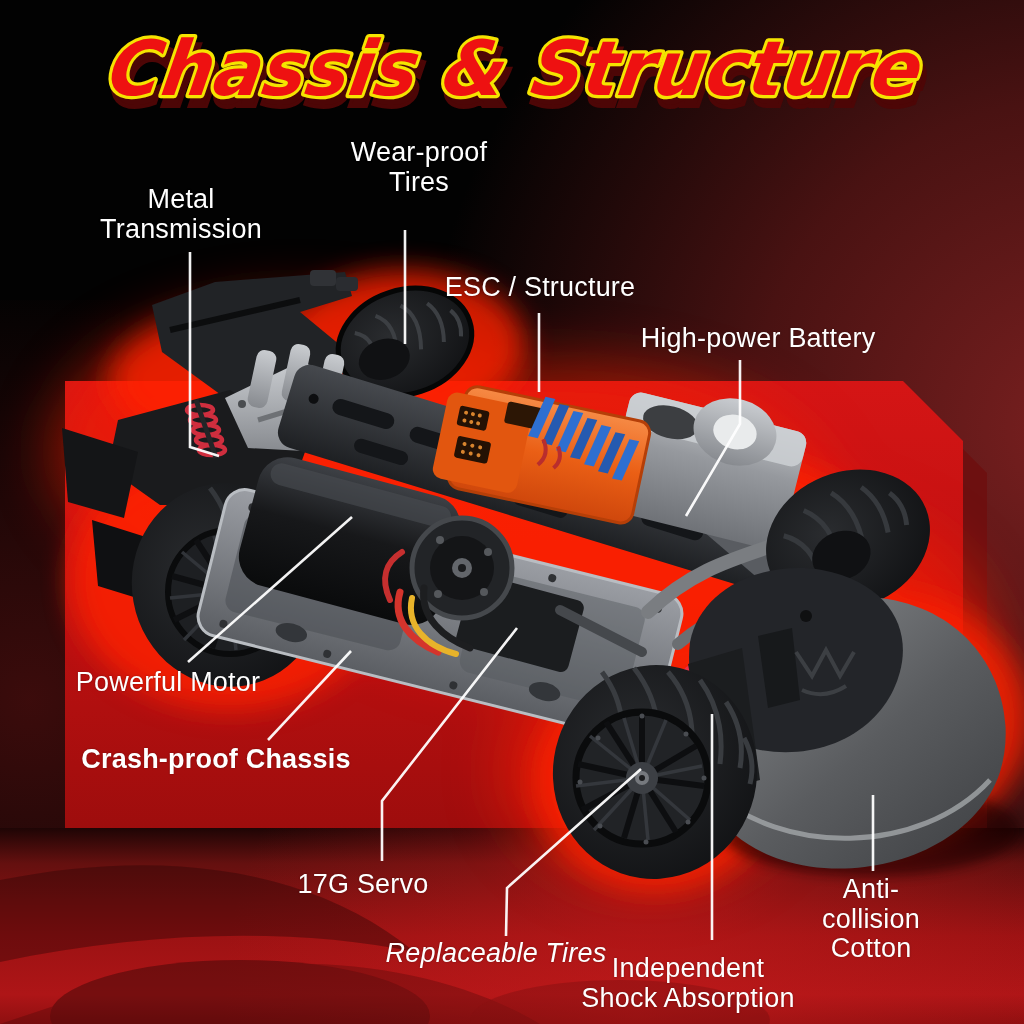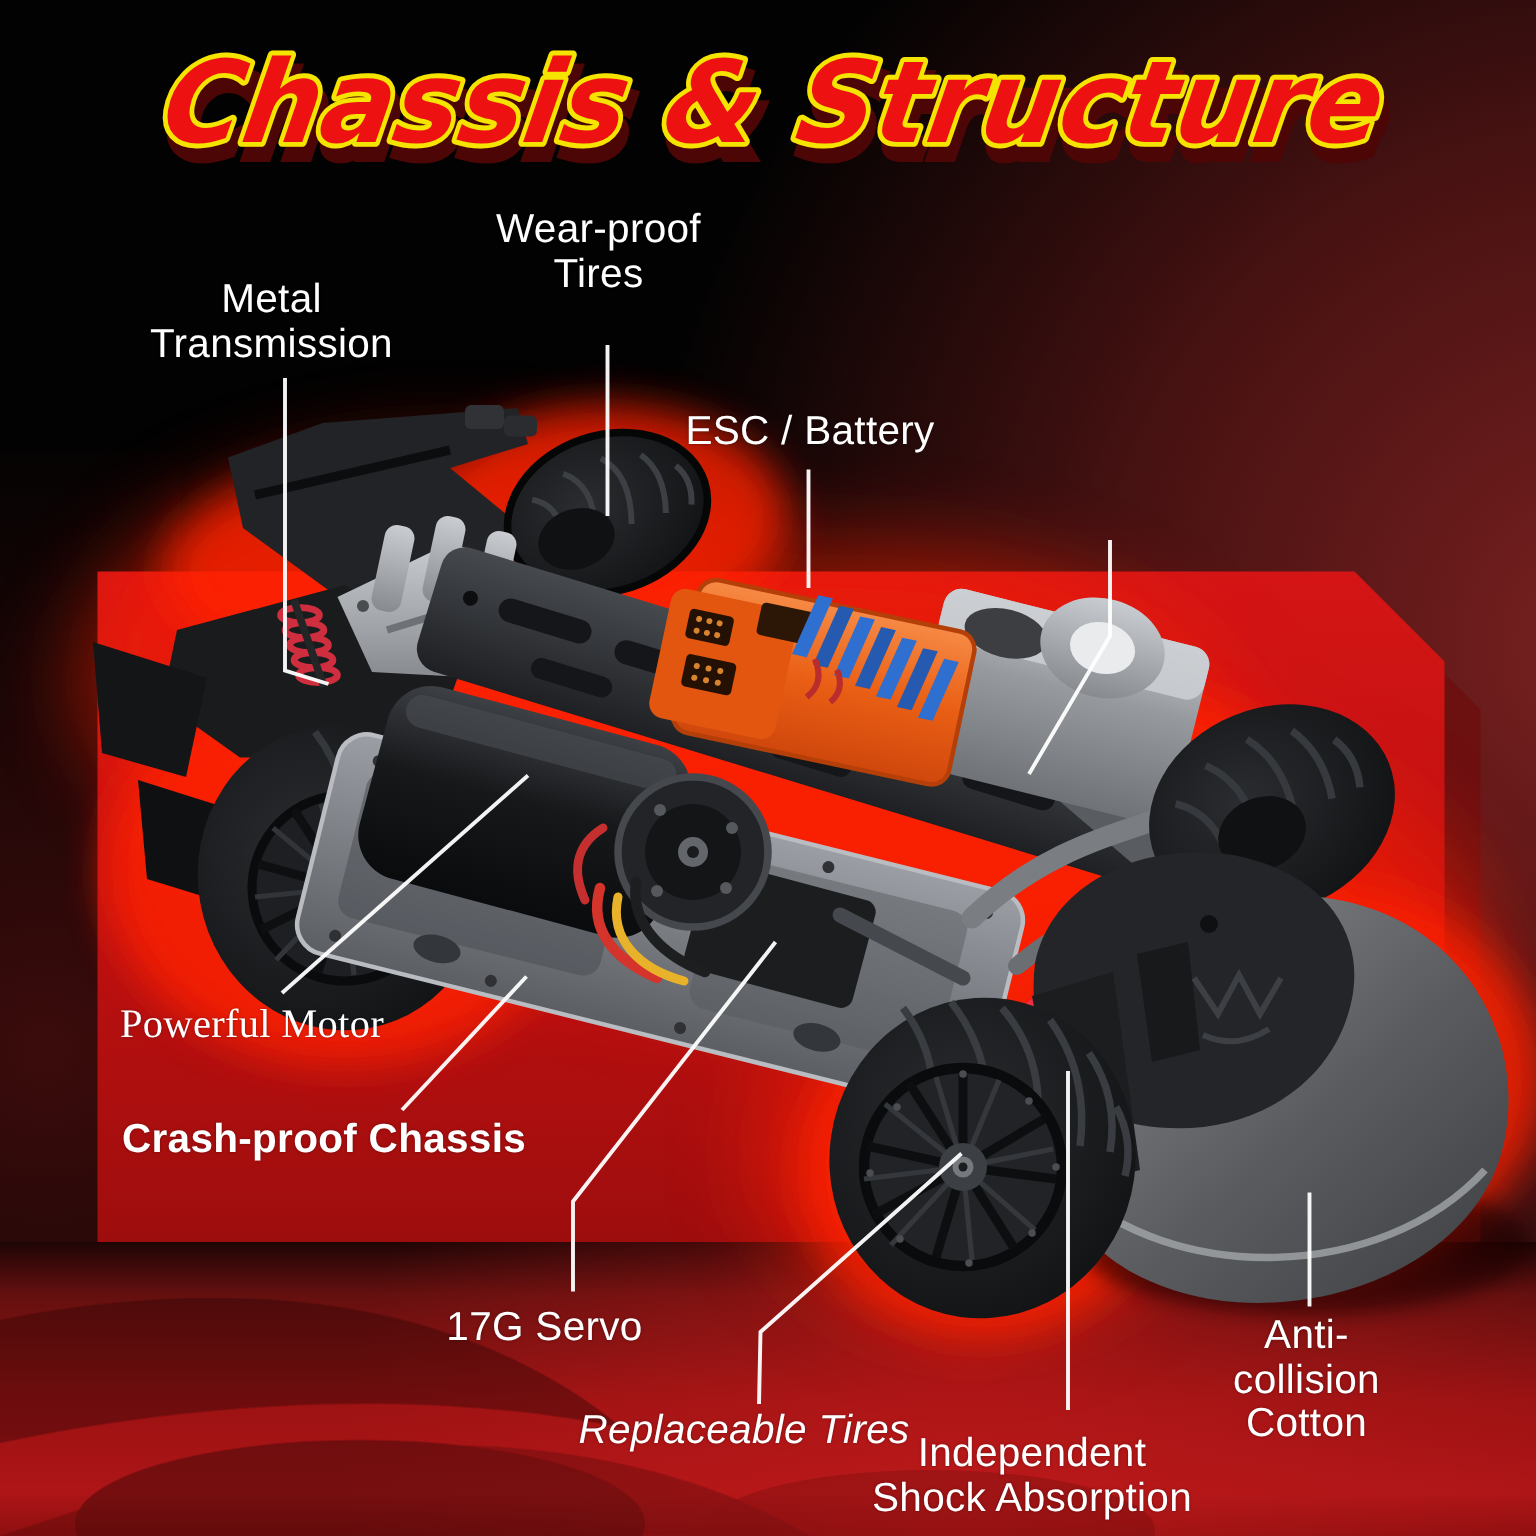--- a/index.html
+++ b/index.html
@@ -435,24 +435,25 @@
   </g>
 
   <g class="title-svg-text">
     <text x="512" y="99" transform="translate(19,5) skewX(-9)" text-anchor="middle" font-size="76" textLength="812" lengthAdjust="spacingAndGlyphs" fill="#4d0606" stroke="#4d0606" stroke-width="8" paint-order="stroke">Chassis &amp; Structure</text>
     <text x="512" y="95" transform="translate(15,0) skewX(-9)" text-anchor="middle" font-size="76" textLength="812" lengthAdjust="spacingAndGlyphs" fill="#ee1111" stroke="#f5e400" stroke-width="6.5" paint-order="stroke" stroke-linejoin="round">Chassis &amp; Structure</text>
   </g>
 </svg>
 
 <div class="callout" style="left:181px;top:215px;">Metal
 Transmission</div>
-<div class="callout" style="left:399px;top:168px;">Wear-proof
+<div class="callout" style="left:419px;top:168px;">Wear-proof
 Tires</div>
-<div class="callout" style="left:540px;top:288px;white-space:nowrap;">ESC / Battery</div>
-<div class="callout" style="left:168px;top:683px;white-space:nowrap;font-family:Liberation Serif, serif;">Powerful Motor</div>
+<div class="callout" style="left:540px;top:288px;white-space:nowrap;">ESC / Structure</div>
+<div class="callout" style="left:758px;top:339px;white-space:nowrap;">High-power Battery</div>
+<div class="callout" style="left:168px;top:683px;white-space:nowrap;">Powerful Motor</div>
 <div class="callout" style="left:216px;top:760px;white-space:nowrap;font-weight:bold;">Crash-proof Chassis</div>
 <div class="callout" style="left:363px;top:885px;white-space:nowrap;text-align:center;">17G Servo</div>
 <div class="callout" style="left:496px;top:954px;white-space:nowrap;font-style:italic;">Replaceable Tires</div>
 <div class="callout" style="left:688px;top:984px;">Independent
 Shock Absorption</div>
 <div class="callout" style="left:871px;top:906px;margin-top:14px;">Anti-collision
 Cotton</div>
 
 </div>
 

